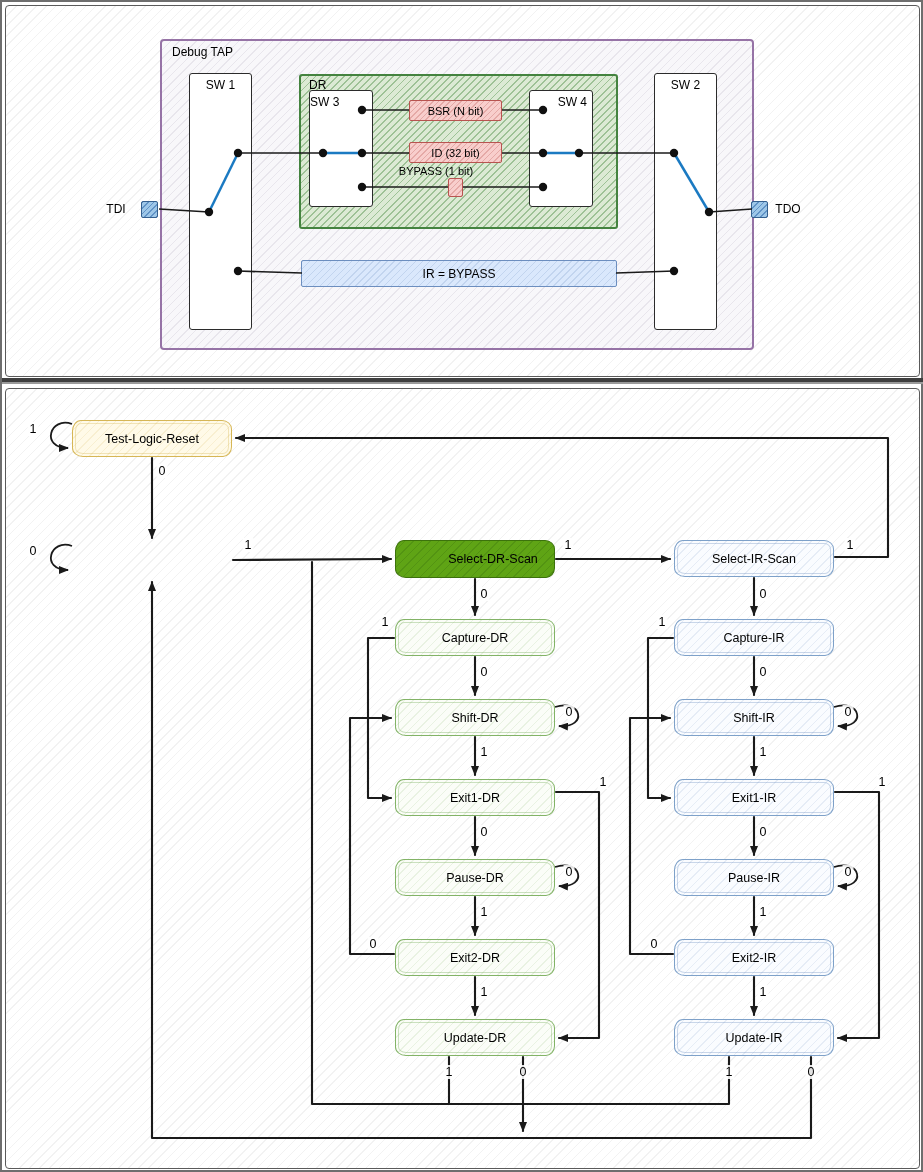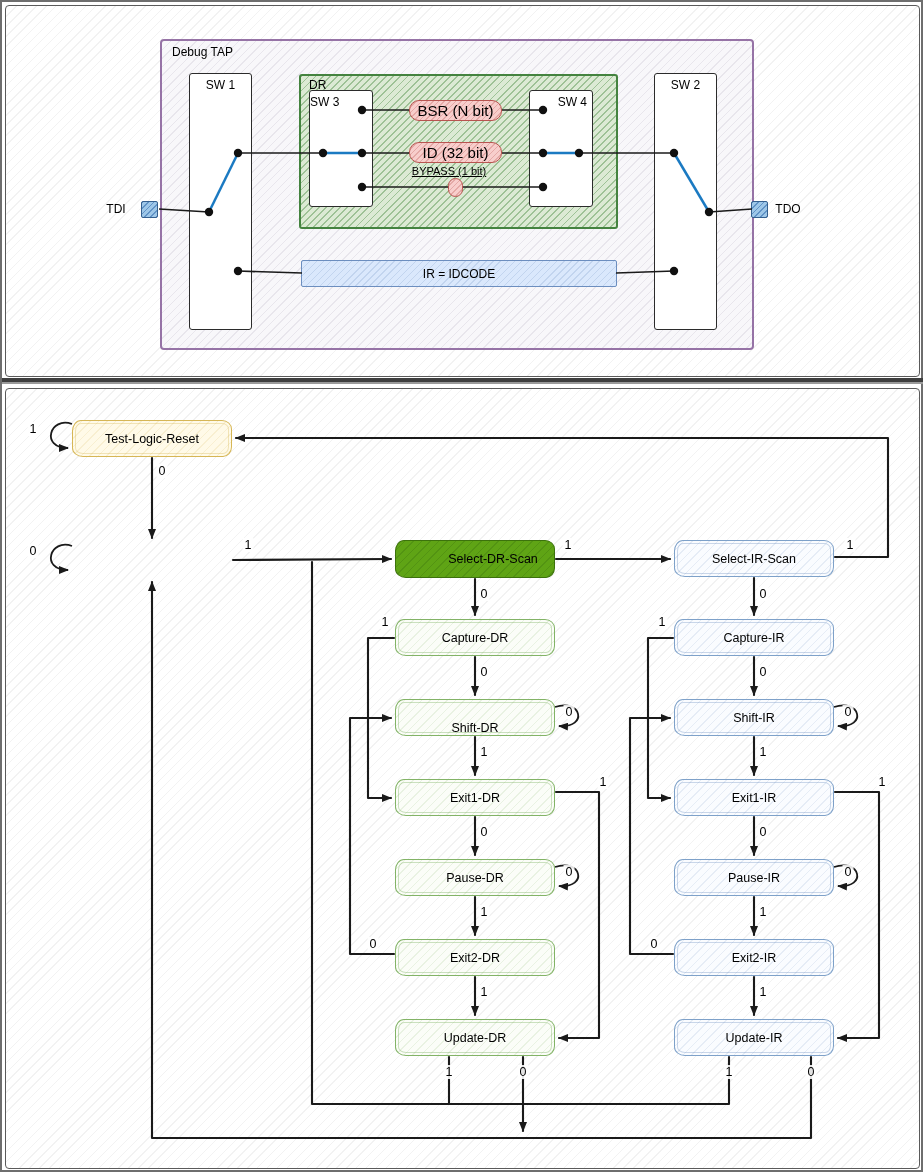--- a/index.html
+++ b/index.html
@@ -25,22 +25,22 @@
     background-image:repeating-linear-gradient(135deg, rgba(150,140,165,0.16) 0 1px, transparent 1px 6px);}
   .dtap-title{position:absolute;left:10px;top:4px;font-size:12px;}
   .swbox{background:#fff;border:1.6px solid #2b2b2b;border-radius:3px;}
   .swbox .cap{position:absolute;top:4px;left:0;right:0;text-align:center;font-size:12px;}
   .swbox .cap-l{text-align:left;padding-left:0;}
   .swbox .cap-r{text-align:right;padding-right:5px;}
   .drbox{left:297px;top:72px;width:319px;height:155px;border:2px solid #44833f;border-radius:3px;
     background-color:#dcead4;
     background-image:repeating-linear-gradient(135deg, rgba(72,138,64,0.42) 0 1.3px, transparent 1.3px 5px);}
   .drbox .cap{position:absolute;left:8px;top:2px;font-size:12px;}
-  .regbox{display:flex;align-items:center;justify-content:center;font-size:15px;
-    background-color:#f8cecc;border:1.4px solid #b85450;border-radius:10px;
+  .regbox{display:flex;align-items:center;justify-content:center;font-size:11px;
+    background-color:#f8cecc;border:1.4px solid #b85450;border-radius:2px;
     background-image:repeating-linear-gradient(135deg, rgba(184,84,80,0.30) 0 1px, transparent 1px 4px);text-align:right;}
   .bypass-text{transform:translate(-50%,-50%);font-size:11px;white-space:nowrap;}
   .irbox{left:299px;top:258px;width:316px;height:27px;display:flex;align-items:center;justify-content:center;
     font-size:12px;background-color:#dae8fc;border:1.4px solid #6c8ebf;border-radius:2px;
     background-image:repeating-linear-gradient(135deg, rgba(108,142,191,0.22) 0 1px, transparent 1px 5px);}
   .portsq{width:17px;height:17px;border:1.5px solid #35608f;border-radius:2px;
     background-color:#9ec7e8;
     background-image:repeating-linear-gradient(135deg, rgba(35,95,165,0.5) 0 1px, transparent 1px 4px);}
   .portlbl{transform:translate(-50%,-50%);font-size:12px;}
 
@@ -95,46 +95,46 @@
   <div class="swbox abs" style="left:527px;top:88px;width:64px;height:117px;">
     <span class="cap cap-r">SW 4</span>
   </div>
 
   <div class="regbox abs" style="left:407px;top:98px;width:93px;height:21px;">
     <span>BSR (N bit)</span>
   </div>
   <div class="regbox abs" style="left:407px;top:140px;width:93px;height:21px;">
     <span>ID (32 bit)</span>
   </div>
-  <span class="bypass-text abs" style="left:447px;top:169px;text-decoration:underline;">BYPASS (1 bit)</span>
+  <span class="bypass-text abs" style="left:434px;top:169px;">BYPASS (1 bit)</span>
   <div class="regbox abs" style="left:446px;top:176px;width:15px;height:19px;"></div>
 
   <div class="irbox abs">
-    <span>IR = IDCODE</span>
+    <span>IR = BYPASS</span>
   </div>
 
   <span class="portlbl abs" style="left:114px;top:207px;">TDI</span>
   <div class="portsq abs" style="left:139px;top:199px;"></div>
   <div class="portsq abs" style="left:749px;top:199px;"></div>
   <span class="portlbl abs" style="left:786px;top:207px;">TDO</span>
 
   <div class="state st-yellow" style="left:70px;top:418px;">
       <span>Test-Logic-Reset</span>
     </div>
   <div class="state st-green-solid" style="left:393px;top:538px;">
       <span>Select-DR-Scan</span>
     </div>
   <div class="state st-green" style="left:393px;top:617px;">
       <span>Capture-DR</span>
     </div>
 
   <div class="state st-blue" style="left:672px;top:538px;">
       <span>Select-IR-Scan</span>
     </div>
-  <div class="state st-green" style="left:393px;top:697px;align-items:flex-end;">
+  <div class="state st-green" style="left:393px;top:697px;">
       <span>Shift-DR</span>
     </div>
   <div class="state st-green" style="left:393px;top:777px;">
       <span>Exit1-DR</span>
     </div>
   <div class="state st-green" style="left:393px;top:857px;">
       <span>Pause-DR</span>
     </div>
   <div class="state st-green" style="left:393px;top:937px;">
       <span>Exit2-DR</span>

